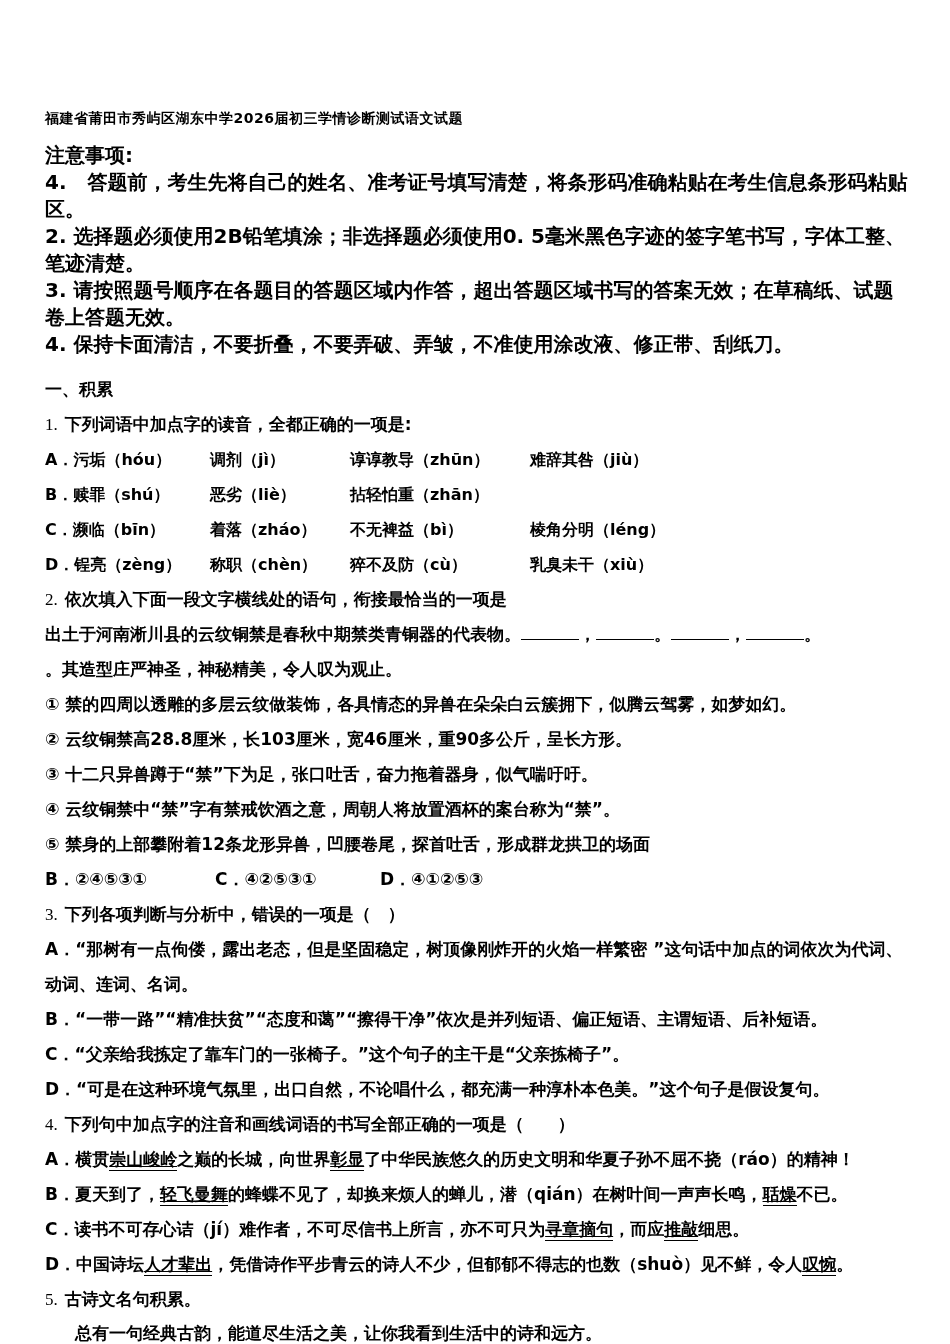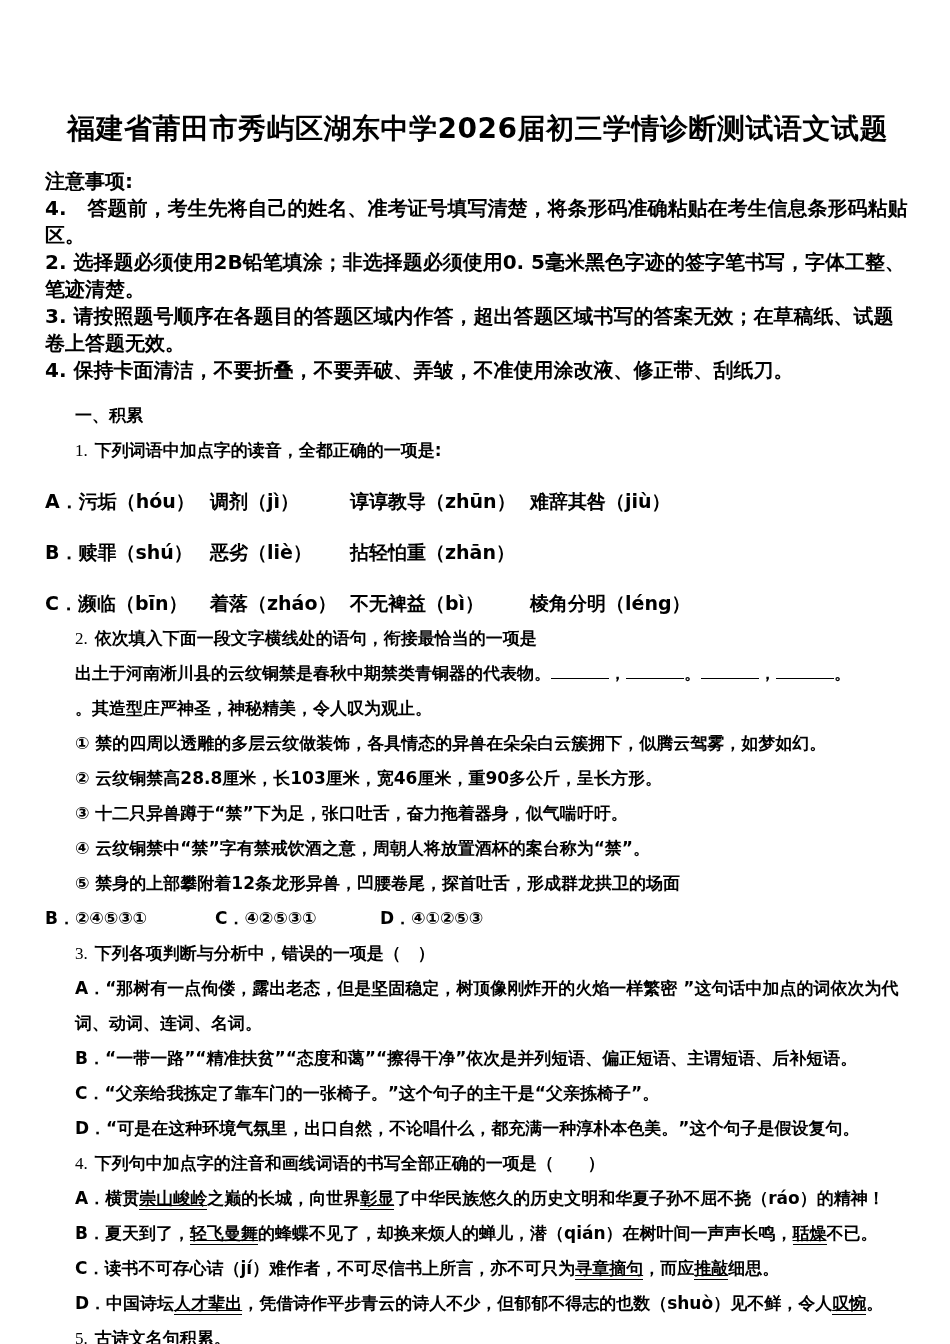--- a/index.html
+++ b/index.html
@@ -3,40 +3,39 @@
 <meta charset="utf-8">
 <style>
   html,body{margin:0;padding:0;background:#ffffff;}
   body{
     width:950px;height:1344px;overflow:hidden;
     font-family:"DejaVu Sans",sans-serif;
     color:#000;
   }
   .page{padding:110px 40px 0 45px;}
   .title{
-    text-align:center;font-size:28px;font-weight:700;
-    margin:0 0 20px 0;letter-spacing:0.5px;
+    text-align:left;font-size:14px;font-weight:700;
+    margin:0 0 14px 0;letter-spacing:0.5px;
   }
   .nline{
     font-size:20px;font-weight:700;line-height:27px;
     white-space:pre-wrap;
   }
   .line{
     font-size:17px;font-weight:700;line-height:35px;
     white-space:pre-wrap;
-    margin-left:30px;
   }
   .sec-heading{margin-top:14px;}
   .qnum{
     font-family:"Liberation Serif",serif;font-weight:400;
     font-size:17px;margin-right:7px;
   }
   .q1row{
     display:grid;grid-template-columns:165px 140px 180px auto;
-    font-size:19px;font-weight:700;line-height:35px;margin-top:16px;
+    font-size:16px;font-weight:700;line-height:35px;
   }
   .qoptrow{
     display:grid;grid-template-columns:170px 165px 165px auto;
     font-size:17px;font-weight:700;line-height:35px;
   }
   .blank{
     display:inline-block;width:58px;height:14px;
     border-bottom:1.5px solid #000;vertical-align:baseline;
   }
   .ul{border-bottom:1.5px solid #000;padding-bottom:1px;text-decoration:underline;}
@@ -71,20 +70,26 @@
       <span>B．赎罪（shú）</span>
       <span>恶劣（liè）</span>
       <span>拈轻怕重（zhān）</span>
     </div>
     <div class="q1row">
       <span>C．濒临（bīn）</span>
       <span>着落（zháo）</span>
       <span>不无裨益（bì）</span>
       <span>棱角分明（léng）</span>
     </div>
+    <div class="q1row">
+      <span>D．锃亮（zèng）</span>
+      <span>称职（chèn）</span>
+      <span>猝不及防（cù）</span>
+      <span>乳臭未干（xiù）</span>
+    </div>
   </div>
 
   <div>
     <div class="line"><span class="qnum">2.</span><span>依次填入下面一段文字横线处的语句，衔接最恰当的一项是</span></div>
     <div class="line"><span>出土于河南淅川县的云纹铜禁是春秋中期禁类青铜器的代表物。</span><span class="blank"></span><span>，</span><span class="blank"></span><span>。</span><span class="blank"></span><span>，</span><span class="blank"></span><span>。</span></div>
     <div class="line">。其造型庄严神圣，神秘精美，令人叹为观止。</div>
     <div class="line">① 禁的四周以透雕的多层云纹做装饰，各具情态的异兽在朵朵白云簇拥下，似腾云驾雾，如梦如幻。</div>
     <div class="line">② 云纹铜禁高28.8厘米，长103厘米，宽46厘米，重90多公斤，呈长方形。</div>
     <div class="line">③ 十二只异兽蹲于“禁”下为足，张口吐舌，奋力拖着器身，似气喘吁吁。</div>
     <div class="line">④ 云纹铜禁中“禁”字有禁戒饮酒之意，周朝人将放置酒杯的案台称为“禁”。</div>

